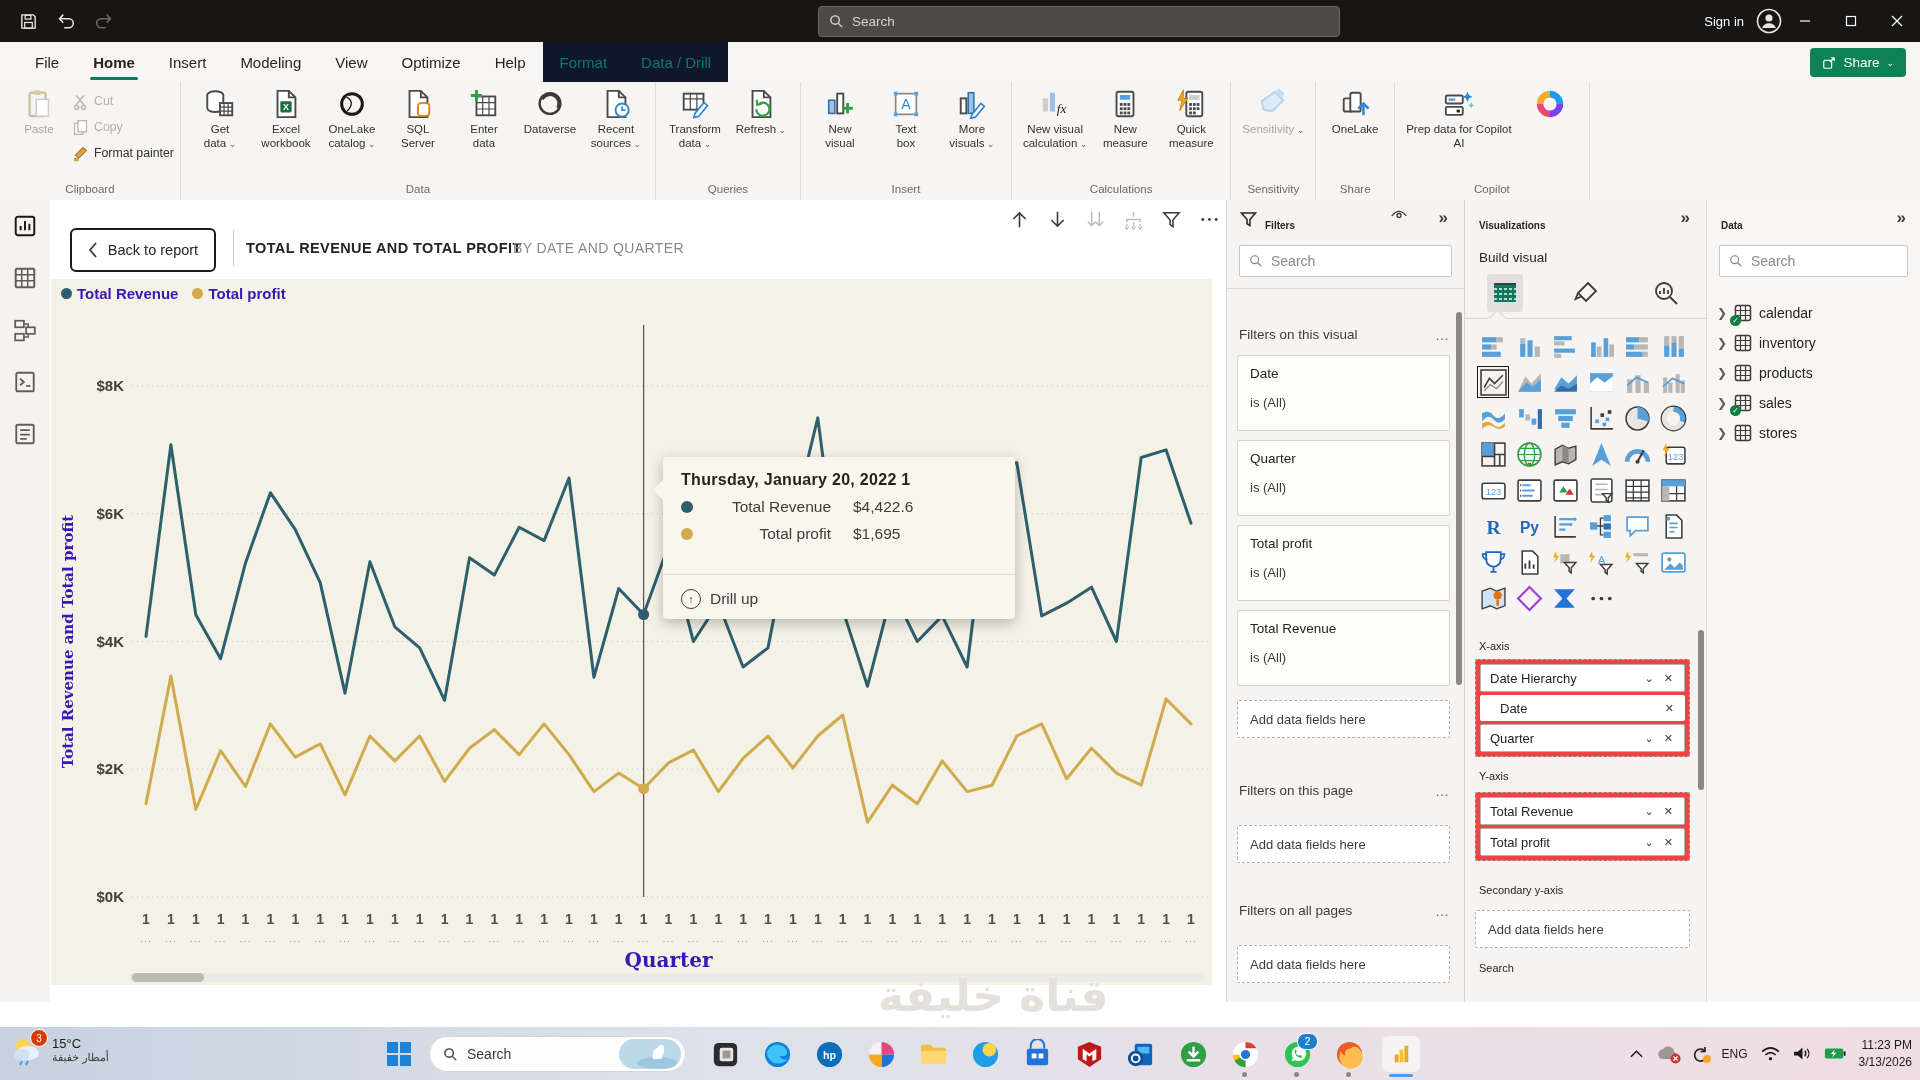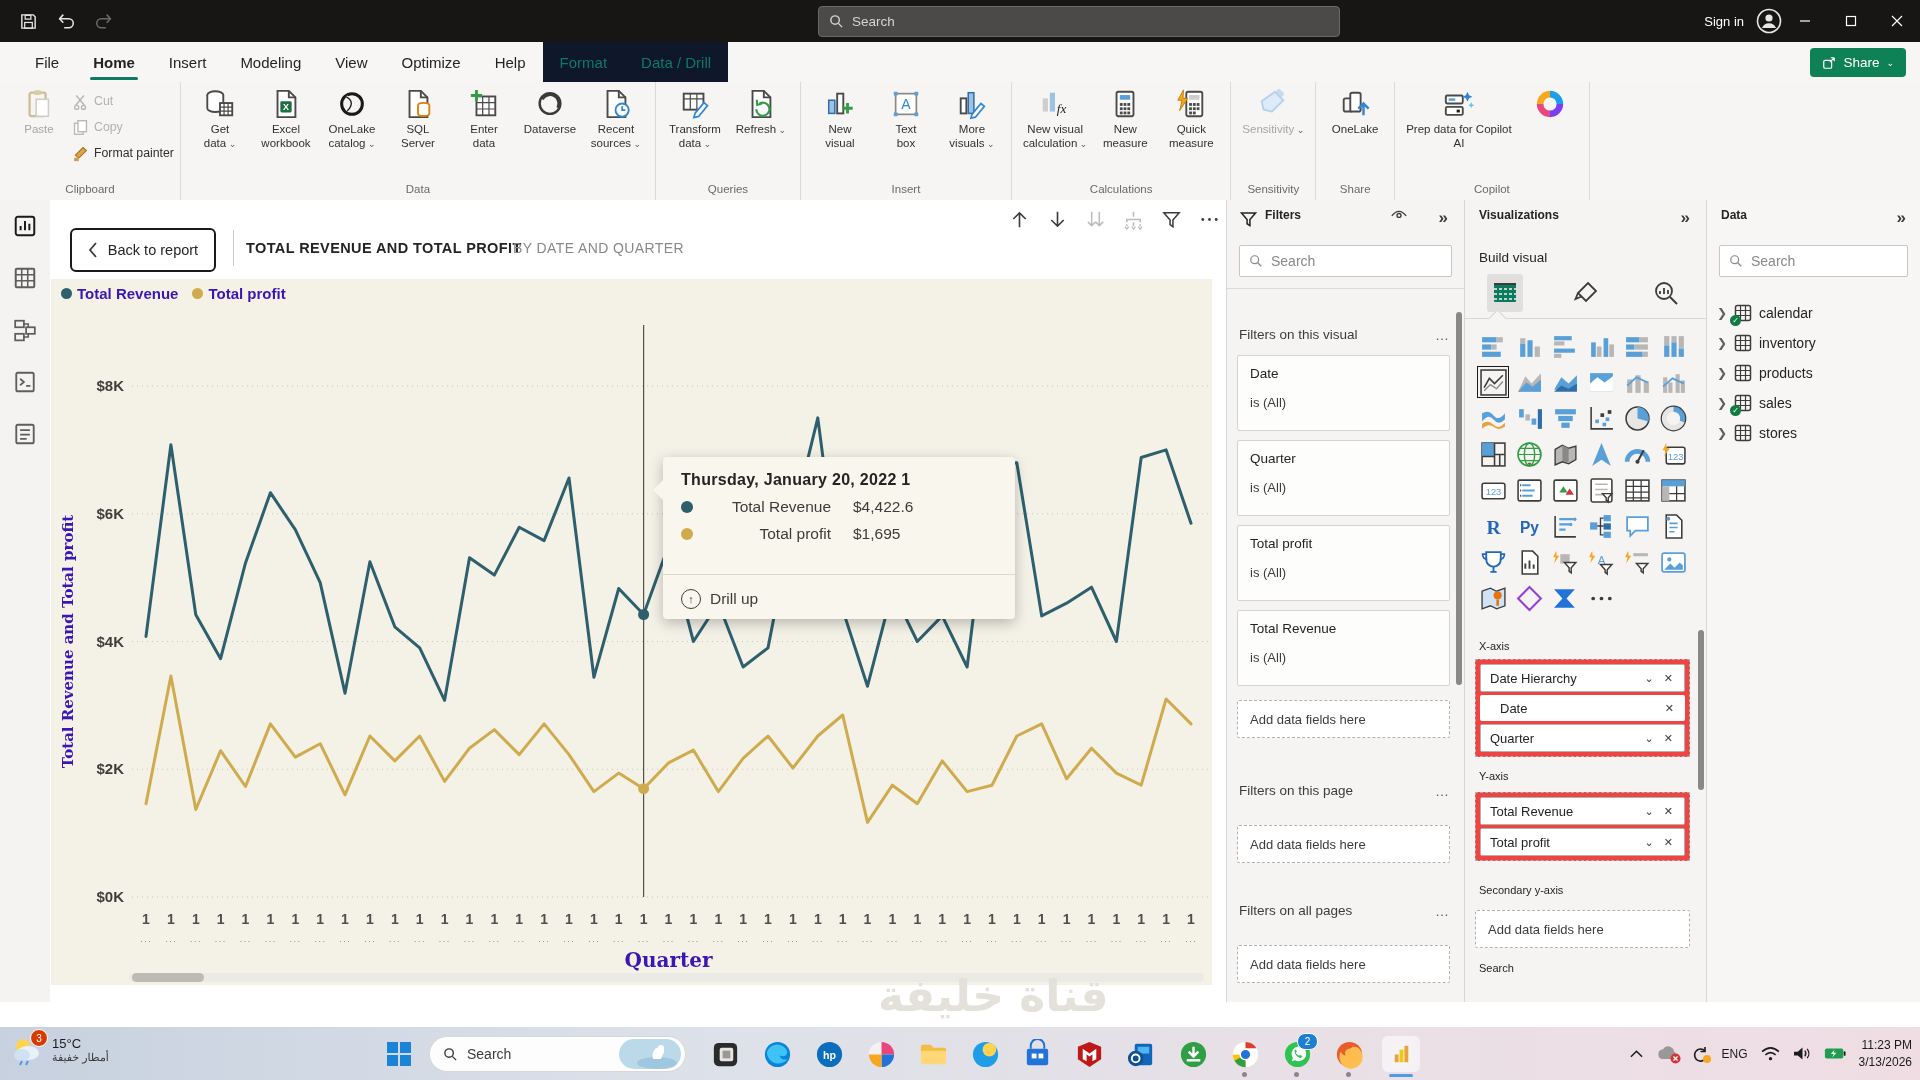--- a/index.html
+++ b/index.html
@@ -70,21 +70,21 @@
   #tt-action{position:absolute;left:18px;bottom:10px;display:flex;align-items:center;gap:9px;font-size:15.5px;color:#3d3c3a;}
   #tt-up{width:18px;height:18px;border:1.5px solid #3d3c3a;border-radius:50%;display:flex;align-items:center;justify-content:center;font-size:11px;}
   #hscroll{position:absolute;left:78px;top:694px;width:1075px;height:9px;background:#eceae4;border-radius:5px;z-index:4;}
   #hthumb{position:absolute;left:3px;top:0;width:72px;height:9px;background:#bdbab4;border-radius:5px;}
   #watermark{position:absolute;left:828px;top:770px;font-size:44px;color:#e4e1da;font-weight:bold;z-index:6;font-family:"DejaVu Sans",sans-serif;}
   
   .pane{position:absolute;top:200px;height:802px;background:#f5f4f2;border-left:1px solid #d8d6d4;box-sizing:border-box;}
   #filtersPane{left:1226px;width:238px;}
   #vizPane{left:1464px;width:242px;}
   #dataPane{left:1706px;width:214px;background:#f7f6f5;}
-  .pane-title{position:absolute;top:8px;font-size:12px;font-weight:bold;color:#252423;}
+  .pane-title{position:absolute;top:20px;font-size:10px;font-weight:bold;color:#252423;}
   .pane-collapse{position:absolute;top:8px;font-size:17px;color:#3d3c3a;font-weight:bold;}
   .searchbox{position:absolute;left:12px;right:12px;height:32px;background:#fff;border:1px solid #c8c6c4;border-radius:2px;display:flex;align-items:center;gap:8px;padding:0 9px;color:#8a8886;font-size:14px;box-sizing:border-box;}
   .sec-label{position:absolute;left:12px;font-size:13.5px;color:#3d3c3a;}
   .more-dots{position:absolute;right:14px;color:#605e5c;font-size:14px;letter-spacing:1px;}
   .fcard{position:absolute;left:10px;right:14px;height:76px;background:#fdfdfc;border:1px solid #d5d3d1;border-radius:2px;padding:10px 12px;box-sizing:border-box;}
   .fcard .fname{font-size:13.5px;color:#252423;}
   .fcard .fval{font-size:13px;color:#3d3c3a;margin-top:14px;}
   .addbox{position:absolute;left:10px;right:14px;height:38px;background:#fff;border:1px dashed #b3b0ad;border-radius:2px;display:flex;align-items:center;padding:0 12px;font-size:13px;color:#3d3c3a;box-sizing:border-box;}
   .vscroll{position:absolute;right:2px;width:6px;background:#8a8886;border-radius:3px;}
   

